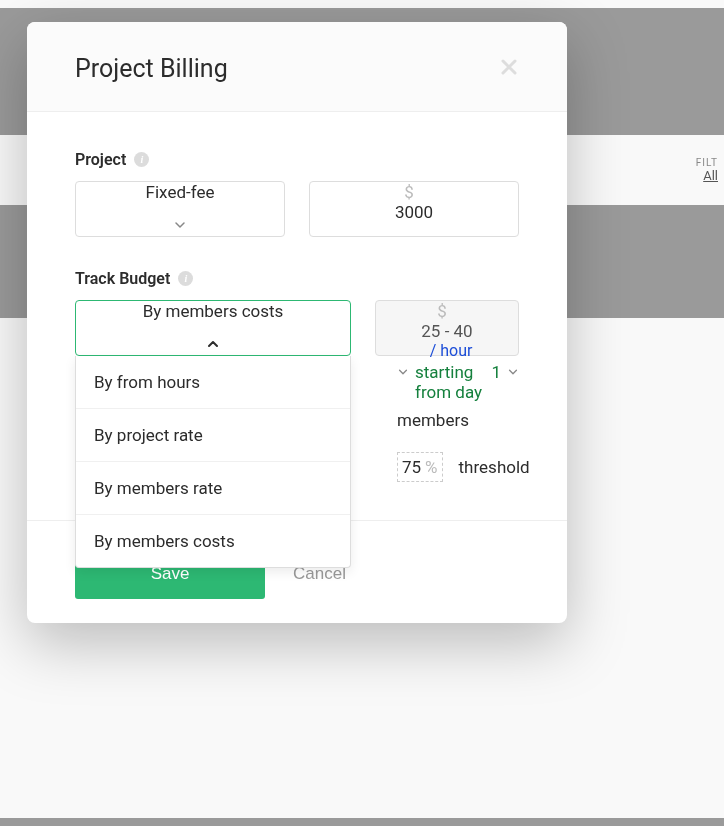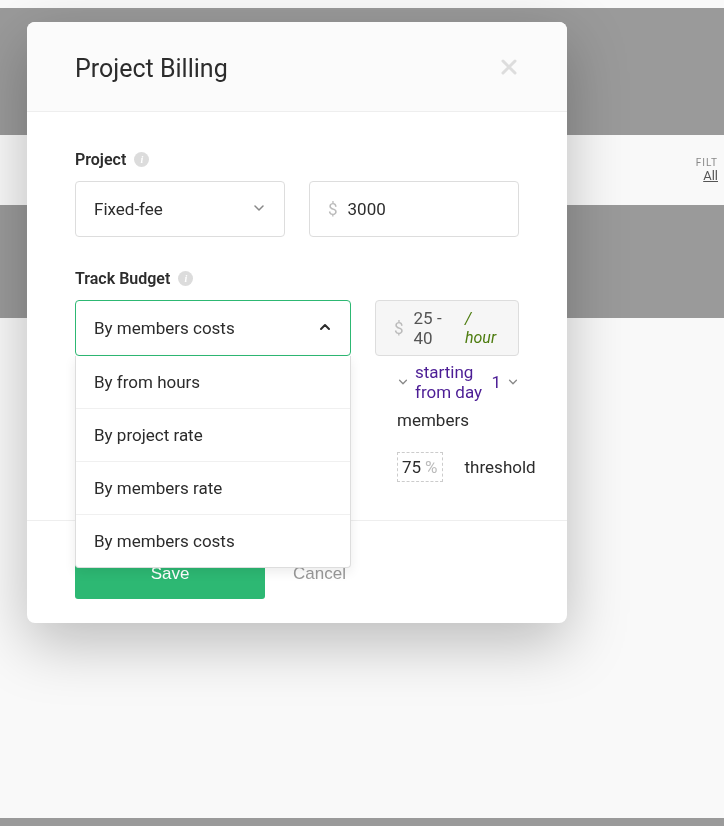--- a/index.html
+++ b/index.html
@@ -89,20 +89,21 @@
       border: 1px solid #ddd;
       border-radius: 4px;
       height: 56px;
       display: flex;
       align-items: center;
       padding: 0 18px;
       font-size: 17px;
       color: #2c2c2c;
       background: #fff;
       position: relative;
+      flex-direction: column;
     }
     .select-box {
       width: 276px;
       justify-content: space-between;
       cursor: pointer;
     }
     .select-box.open {
       border-color: #2db873;
     }
     .input-box {
@@ -111,24 +112,23 @@
     .input-box.disabled {
       background: #f6f6f6;
       color: #999;
     }
     .currency {
       color: #bbb;
       margin-right: 10px;
       font-size: 17px;
     }
     .per-unit {
-      color: #4d7c0f;
+      color: #1d4ed8;
       font-size: 16px;
       margin-left: 8px;
-      font-style: italic;
     }
     .chevron-icon {
       color: #888;
     }
     .chevron-icon.up svg { transform: rotate(180deg); }
     .dropdown-wrapper {
       position: relative;
       width: 276px;
     }
     .dropdown-menu {
@@ -183,41 +183,40 @@
       border: none;
       color: #999;
       font-size: 17px;
       cursor: pointer;
     }
     .behind-text1 {
       position: absolute;
       left: 322px;
       top: 6px;
       font-size: 17px;
-      color: #4c1d95;
-      display: flex;
-      align-items: center;
+      color: #15803d;
+      display: flex;
       gap: 6px;
     }
     .behind-text2 {
       position: absolute;
       left: 322px;
       top: 54px;
       font-size: 17px;
       color: #2c2c2c;
     }
     .behind-text3 {
       position: absolute;
       left: 322px;
       top: 96px;
       font-size: 17px;
       color: #2c2c2c;
       display: flex;
       align-items: center;
-      gap: 22px;
+      gap: 16px;
       text-align: center;
     }
     .behind-wrap {
       position: relative;
       height: 140px;
     }
   </style>
 </head>
 <body>
 

